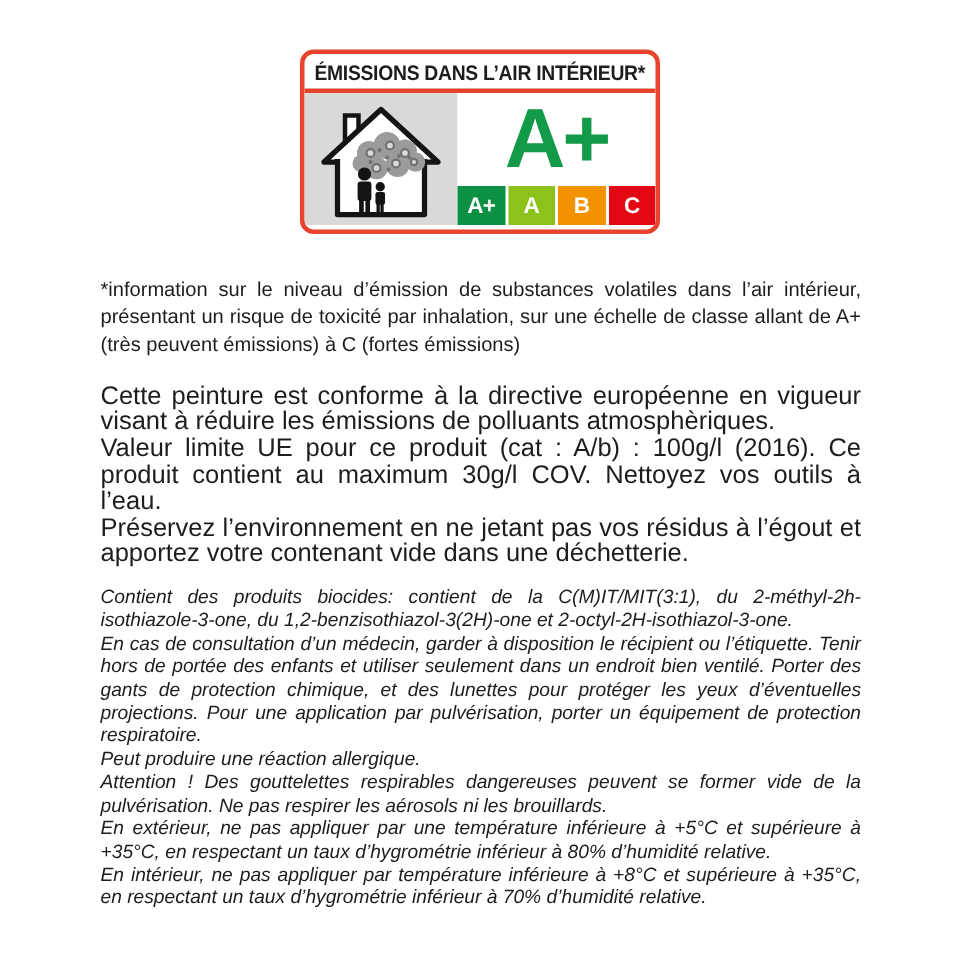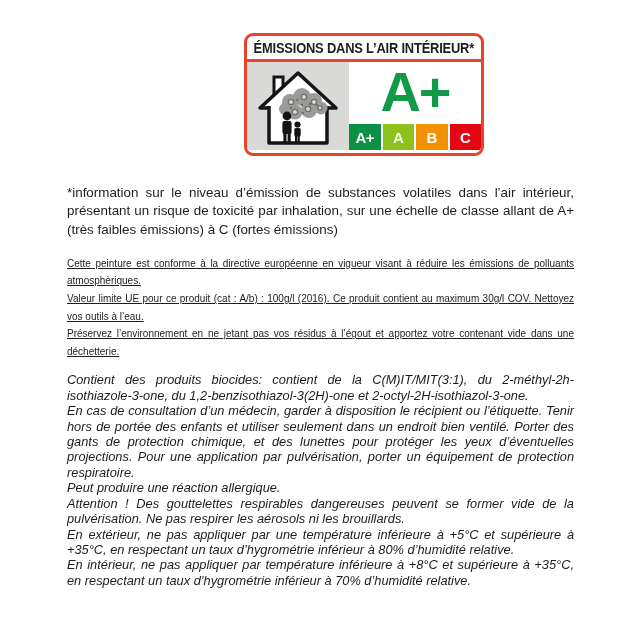--- a/index.html
+++ b/index.html
@@ -14,21 +14,20 @@
     width:640px;height:640px;position:relative;background:#ffffff;
     font-family:"Liberation Sans", sans-serif;color:var(--text-color);
     overflow:hidden;
   }
 
   
   .label{
     position:absolute;left:200px;top:33px;width:240px;height:123px;
     border:3px solid var(--label-border);border-radius:9px;overflow:hidden;
     background:#ffffff;
-    margin-left:44px;
   }
   .label-header{
     height:26px;border-bottom:3px solid var(--label-border);
     display:flex;align-items:center;justify-content:center;
     font-weight:bold;font-size:14px;letter-spacing:-0.2px;white-space:nowrap;
   }
   .label-header span{transform:scaleX(0.92);display:inline-block;}
   .label-body{display:flex;height:88px;}
   .house-panel{
     width:102px;flex:none;background:var(--panel-gray);
@@ -46,21 +45,21 @@
     flex:1;display:flex;align-items:center;justify-content:center;
     color:#fff;font-weight:bold;font-size:15px;letter-spacing:-0.5px;
   }
 
   
   .textblock{position:absolute;left:67px;top:184px;width:507px;}
   .p-footnote{
     font-size:13.4px;line-height:18.3px;text-align:justify;margin:0 0 16px 0;
   }
   .regulatory p{
-    font-size:10px;line-height:17.6px;text-align:justify;margin:0;text-decoration:underline;
+    font-size:17px;line-height:17.6px;text-align:justify;margin:0;
   }
   .warnings{margin-top:12px;}
   .warnings p{
     font-style:italic;font-size:12.8px;line-height:15.4px;
     text-align:justify;margin:0;
   }
 </style>
 </head>
 <body>
 
@@ -128,21 +127,21 @@
         <div class="scale-box" style="background: rgb(12, 145, 68);">A+</div>
         <div class="scale-box" style="background: rgb(141, 194, 28);">A</div>
         <div class="scale-box" style="background: rgb(243, 146, 0);">B</div>
         <div class="scale-box" style="background: rgb(227, 6, 19);">C</div>
       </div>
     </div>
   </div>
 </div>
 
 <div class="textblock">
-  <p class="p-footnote">*information sur le niveau d’émission de substances volatiles dans l’air intérieur, présentant un risque de toxicité par inhalation, sur une échelle de classe allant de A+ (très faibles émissions) à C (fortes émissions)</p>
+  <p class="p-footnote">*information sur le niveau d’émission de substances volatiles dans l’air intérieur, présentant un risque de toxicité par inhalation, sur une échelle de classe allant de A+ (très peuvent émissions) à C (fortes émissions)</p>
 
   <div class="regulatory">
     <p>Cette peinture est conforme à la directive européenne en vigueur visant à réduire les émissions de polluants atmosphèriques.</p>
     <p>Valeur limite UE pour ce produit (cat : A/b) : 100g/l (2016). Ce produit contient au maximum 30g/l COV. Nettoyez vos outils à l’eau.</p>
     <p>Préservez l’environnement en ne jetant pas vos résidus à l’égout et apportez votre contenant vide dans une déchetterie.</p>
   </div>
 
   <div class="warnings">
     <p>Contient des produits biocides: contient de la C(M)IT/MIT(3:1), du 2-méthyl-2h-isothiazole-3-one, du 1,2-benzisothiazol-3(2H)-one et 2-octyl-2H-isothiazol-3-one.</p>
     <p>En cas de consultation d’un médecin, garder à disposition le récipient ou l’étiquette. Tenir hors de portée des enfants et utiliser seulement dans un endroit bien ventilé. Porter des gants de protection chimique, et des lunettes pour protéger les yeux d’éventuelles projections. Pour une application par pulvérisation, porter un équipement de protection respiratoire.</p>

